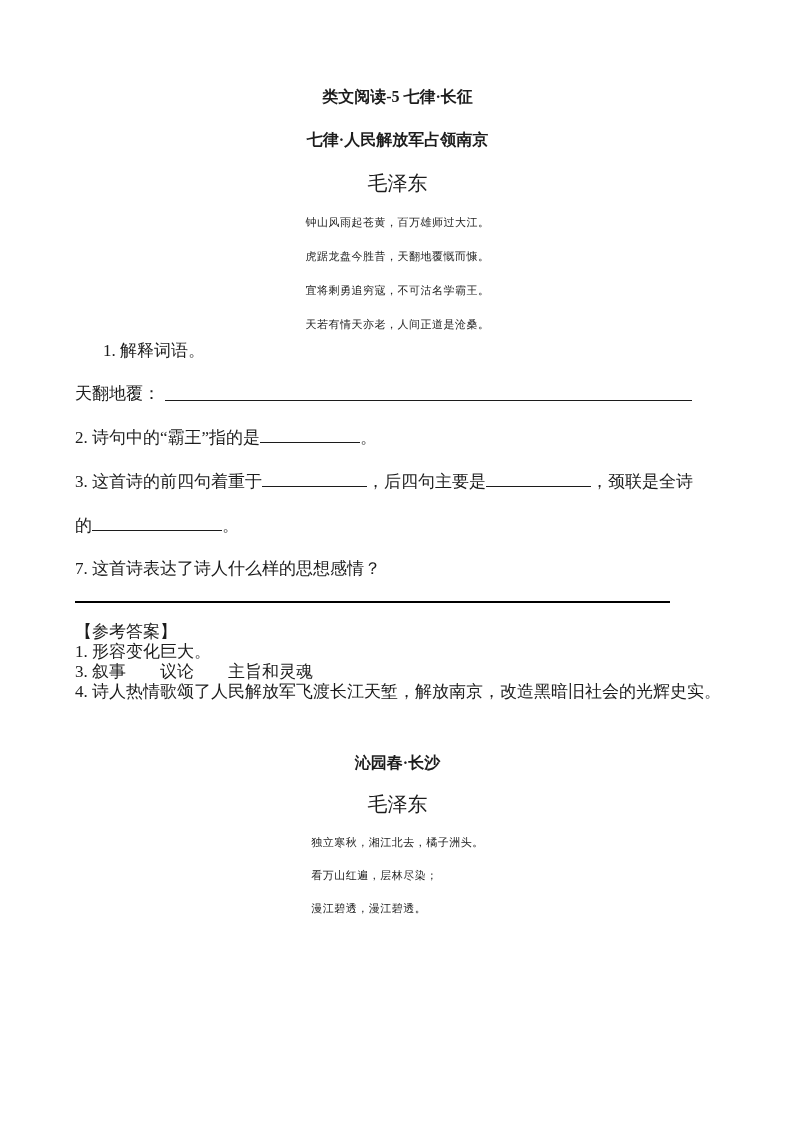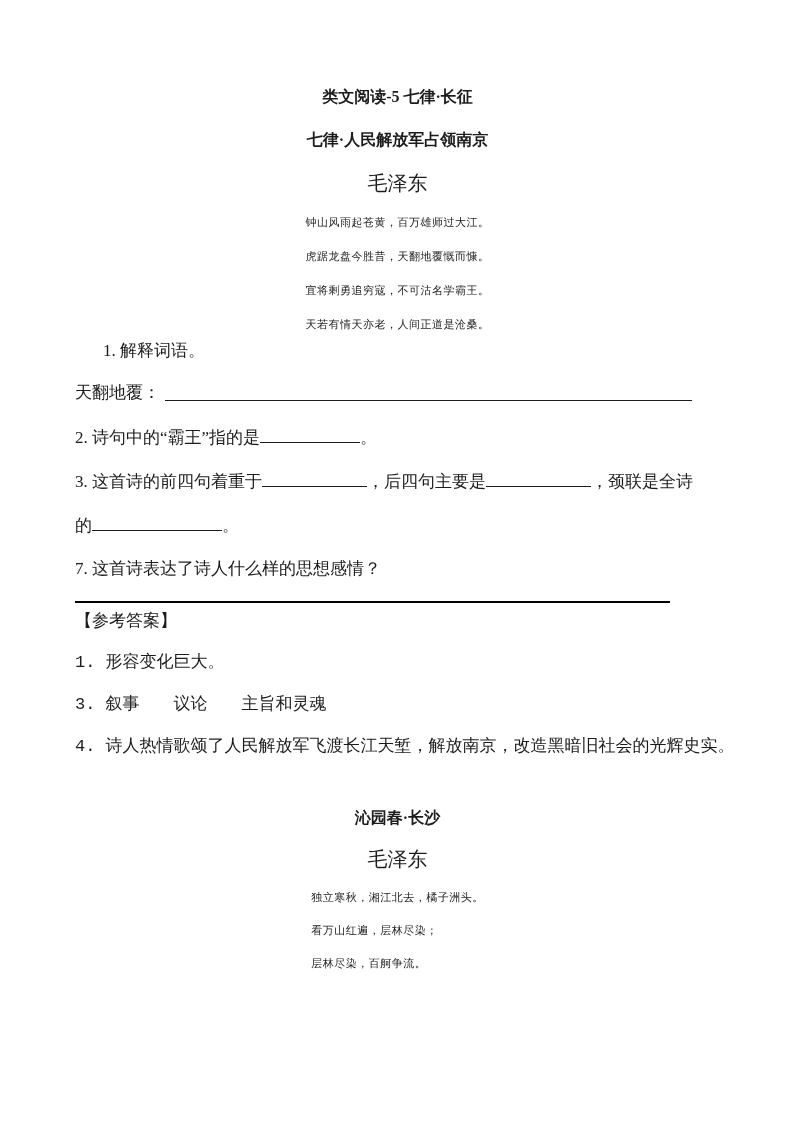--- a/index.html
+++ b/index.html
@@ -42,21 +42,21 @@
 
   .qline {
     font-size: 17px;
     line-height: 20px;
     margin-top: 23px;
     white-space: nowrap;
   }
   .questions .qline:first-child { margin-top: 0; margin-left: 28px; }
 
   .fill-row { display: flex; align-items: flex-end; }
-  .fill-row .label { flex: 0 0 auto; font-family: Liberation Mono, monospace; }
+  .fill-row .label { flex: 0 0 auto; }
   .grow-line {
     flex: 1 1 auto;
     border-bottom: 1px solid #1c1c1c;
     height: 0;
     margin: 0 28px 3px 5px;
   }
 
   .blank {
     display: inline-block;
     border-bottom: 1px solid #1c1c1c;
@@ -70,28 +70,26 @@
   .divider {
     margin-top: 22px;
     width: 595px;
     height: 0;
     border-top: 2px solid #000000;
   }
 
   .ans-heading {
     font-size: 17px;
     line-height: 20px;
-    margin-top: 8px;
+    margin-top: 19px;
   }
   .aline {
     font-size: 17px;
     line-height: 20px;
-    margin-top: 22px;
     white-space: nowrap;
-    font-family: Liberation Mono, monospace;
   }
 </style>
 </head>
 <body>
 
 <div class="page">
 
   <div class="doc-title">类文阅读-5 七律·长征</div>
 
   <div class="poem-title">七律·人民解放军占领南京</div>
@@ -127,16 +125,16 @@
   <div class="aline">1. 形容变化巨大。</div>
   <div class="aline">3. 叙事　　议论　　主旨和灵魂</div>
   <div class="aline">4. 诗人热情歌颂了人民解放军飞渡长江天堑，解放南京，改造黑暗旧社会的光辉史实。</div>
 
   <div class="poem2-title">沁园春·长沙</div>
   <div class="author mt20">毛泽东</div>
 
   <div class="poem poem2">
     <div class="poem-line">独立寒秋，湘江北去，橘子洲头。</div>
     <div class="poem-line">看万山红遍，层林尽染；</div>
-    <div class="poem-line">层林尽染，百舸争流。</div>
+    <div class="poem-line">漫江碧透，漫江碧透。</div>
   </div>
 
 </div>
 
 </body></html>

